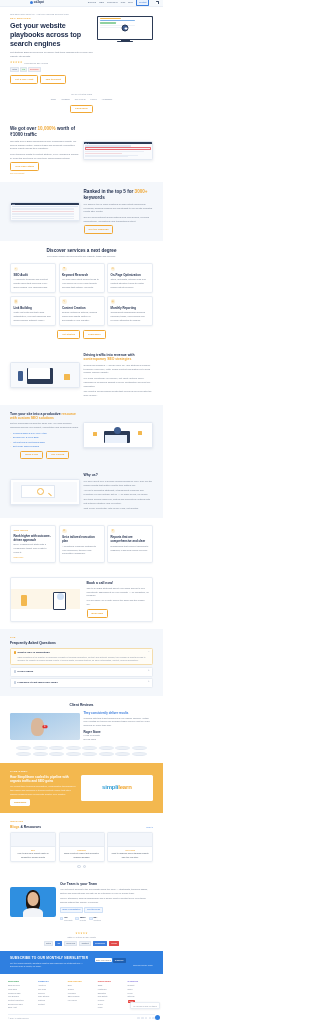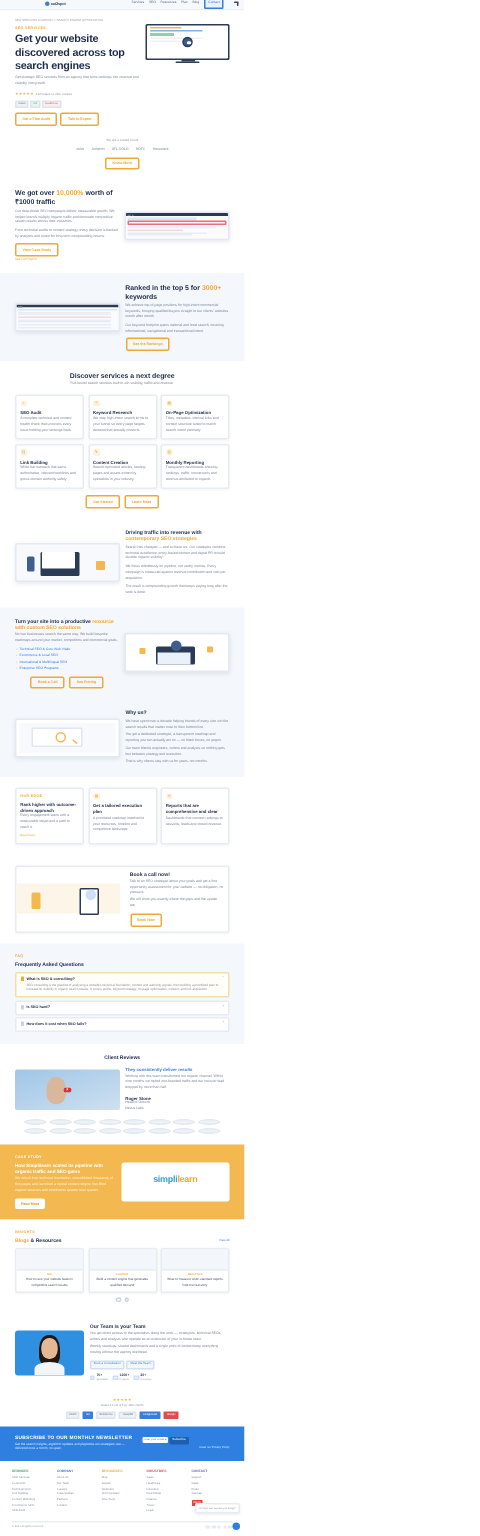--- a/index.html
+++ b/index.html
@@ -197,21 +197,21 @@
           <i></i>
           <i></i>
         </div>
     </div>
   </div>
 
   <div class="hero bg-white">
     <div class="hero-l">
       <div class="crumb">SEO SERVICES COMPANY &gt; SEARCH ENGINE OPTIMIZATION</div>
       <div class="eyebrow">SEO SERVICES</div>
-      <div class="h1">Get your website discovered across top search engines</div>
+      <div class="h1">Get your website playbooks across top search engines</div>
       <div class="p" style="margin-top:2.5px">Get strategic SEO services from an agency that turns rankings into revenue and visibility into growth.</div>
       <div class="rate-row">
         <span class="stars">★★★★★</span>
         <span class="rate-txt">4.9/5 based on 280+ reviews</span>
       </div>
       <div class="badges">
         <span class="badge">Clutch</span>
         <span class="badge g">G2</span>
         <span class="badge r">GoodFirms</span>
       </div>

